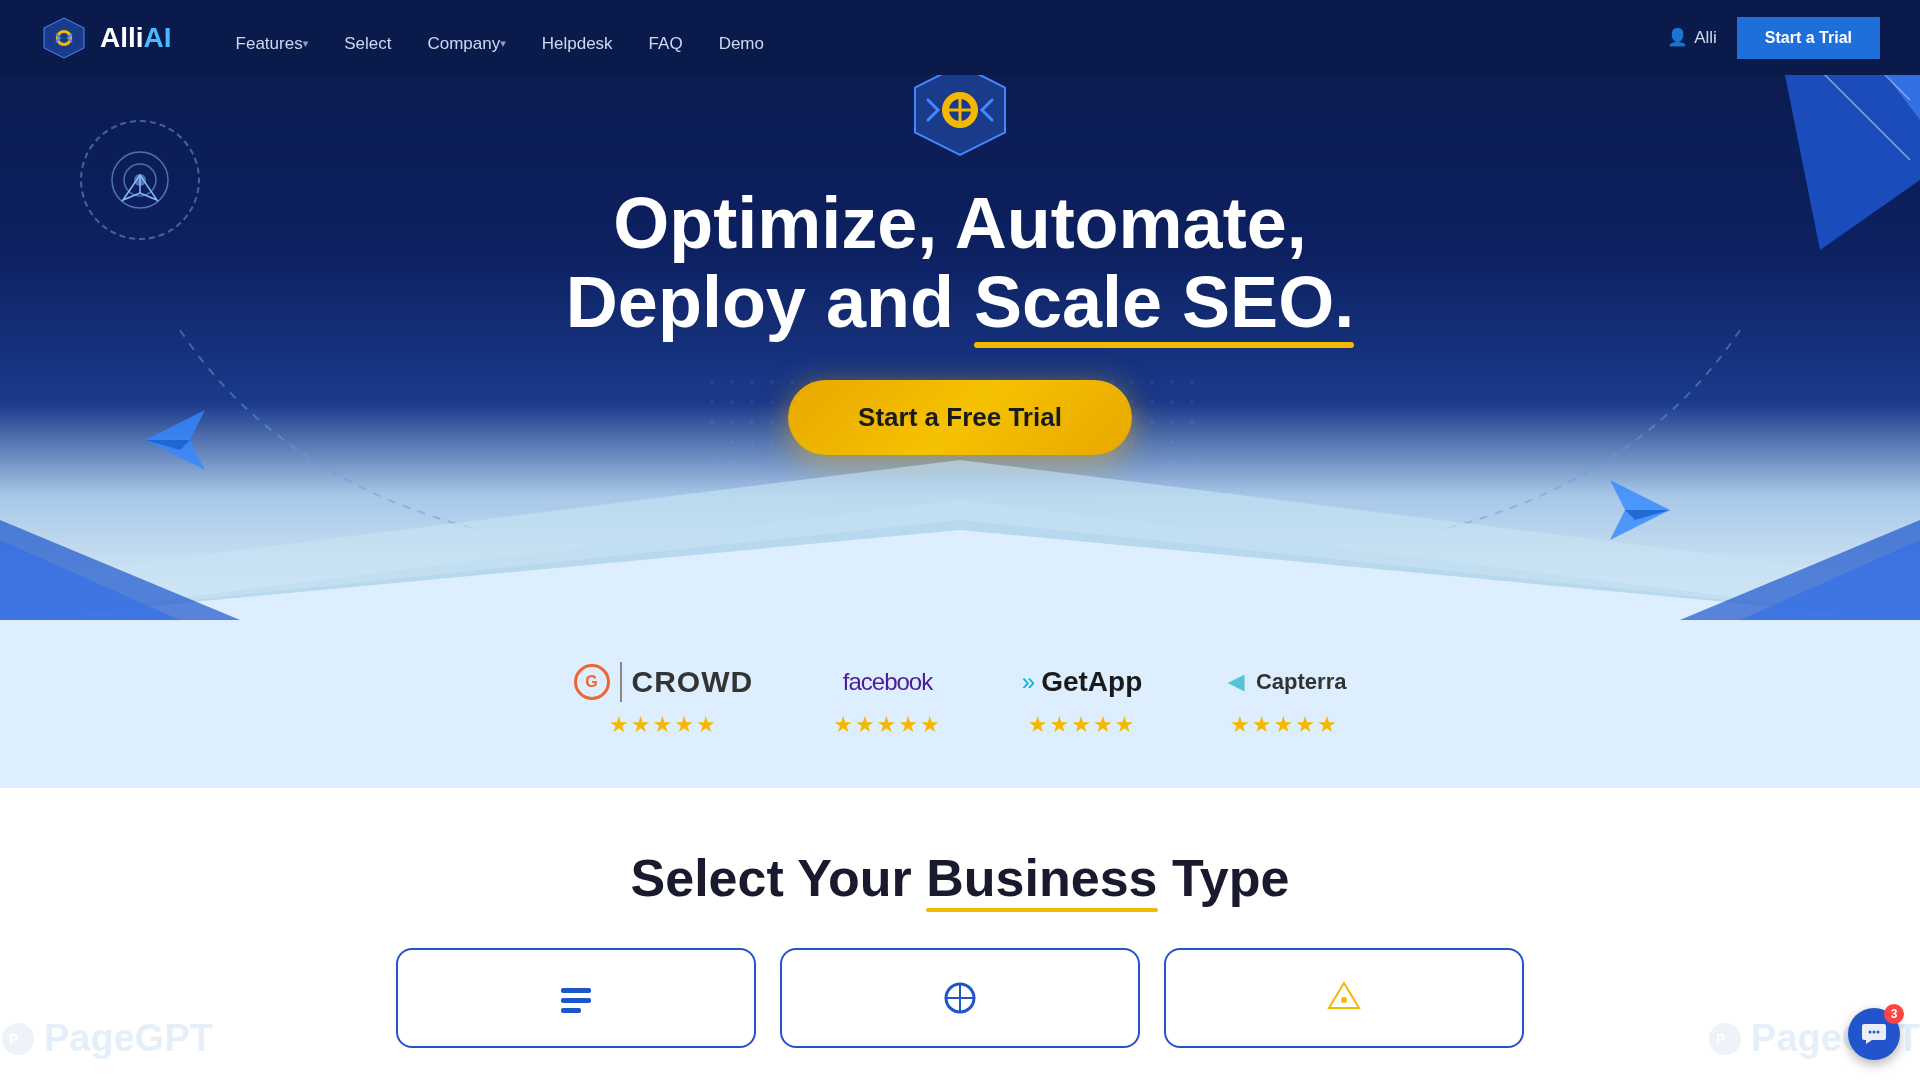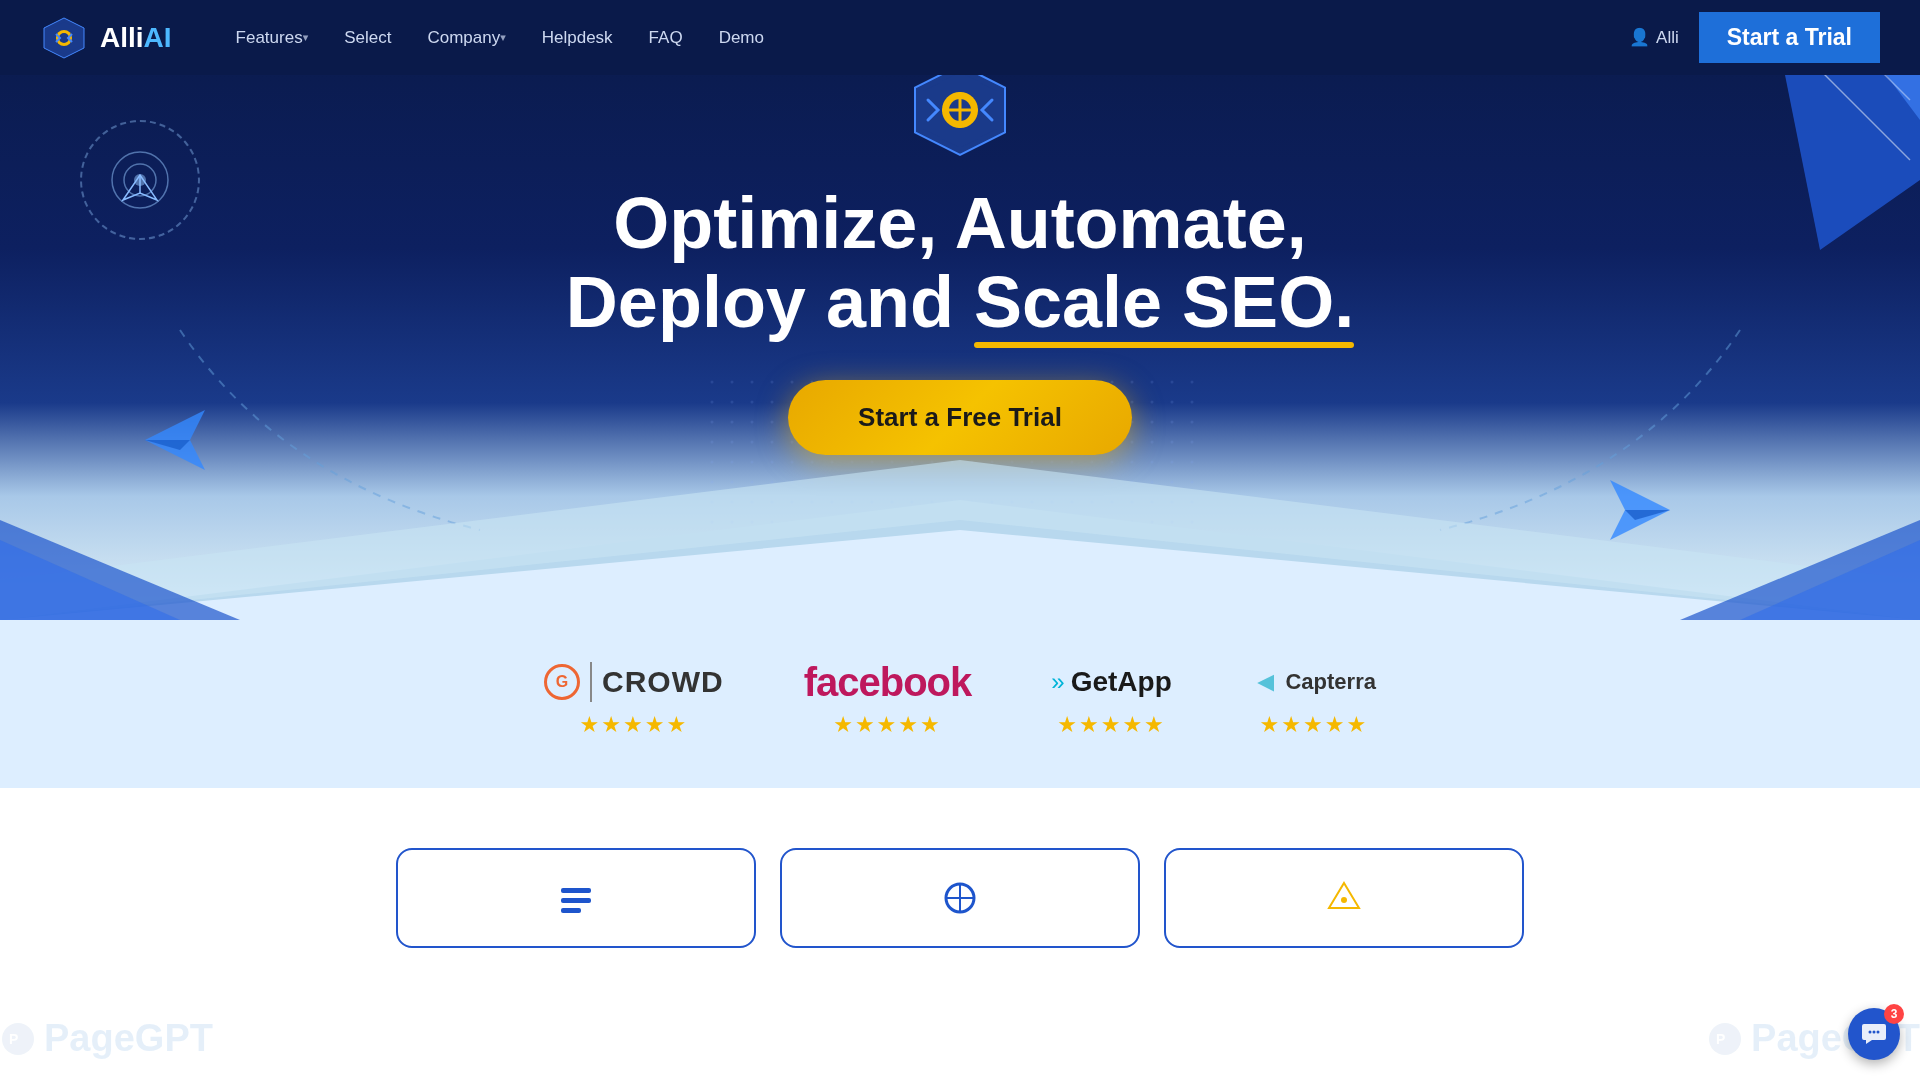--- a/index.html
+++ b/index.html
@@ -12,21 +12,21 @@
       height: 75px;
       background: #0a1a4a;
       display: flex;
       align-items: center;
       padding: 0 40px;
       z-index: 100;
       justify-content: space-between;
     }
     .navbar-left {
       display: flex;
-      align-items: center;
+      align-items: flex-end;
       gap: 50px;
     }
     .logo-area {
       display: flex;
       align-items: center;
       gap: 12px;
     }
     .logo-icon {
       width: 48px;
       height: 48px;
@@ -70,21 +70,21 @@
       color: #cdd8f0;
       font-size: 17px;
       cursor: pointer;
       display: flex;
       align-items: center;
       gap: 6px;
     }
     .start-trial-btn {
       background: #1e6fd9;
       color: #fff;
-      font-size: 23px;
+      font-size: 16px;
       font-weight: 700;
       padding: 12px 28px;
       border-radius: 0;
       cursor: pointer;
       border: none;
       white-space: nowrap;
     }
 
     
     .hero {
@@ -275,23 +275,23 @@
       background: #888;
       margin: 0 6px;
     }
     .g2-crowd-text {
       font-size: 30px;
       font-weight: 700;
       color: #333;
       letter-spacing: 1px;
     }
     .facebook-logo-text {
-      font-size: 40px;
-      font-weight: 700;
-      color: #be185d;
+      font-size: 24px;
+      font-weight: 400;
+      color: #4c1d95;
       letter-spacing: -1px;
     }
     .getapp-logo {
       display: flex;
       align-items: center;
       gap: 6px;
     }
     .getapp-arrows {
       color: #00b4d8;
       font-size: 24px;
@@ -597,20 +597,23 @@
     <div class="review-logo capterra-logo">
       <span class="capterra-arrow">◄</span>
       <span class="capterra-text">Capterra</span>
     </div>
     <div class="review-stars">★★★★★</div>
   </div>
 
 </section>
 
 <section class="business-section">
+  <h2 class="business-title">
+    <span>Select Your </span><span class="underline-yellow">Business</span><span> Type</span>
+  </h2>
   <div class="business-cards">
     <div class="business-card">
 
       <svg width="40" height="40" viewBox="0 0 40 40">
         <rect x="5" y="10" width="30" height="5" rx="2" fill="#1e55cc"></rect>
         <rect x="5" y="20" width="30" height="5" rx="2" fill="#1e55cc"></rect>
         <rect x="5" y="30" width="20" height="5" rx="2" fill="#1e55cc"></rect>
       </svg>
     </div>
     <div class="business-card">

